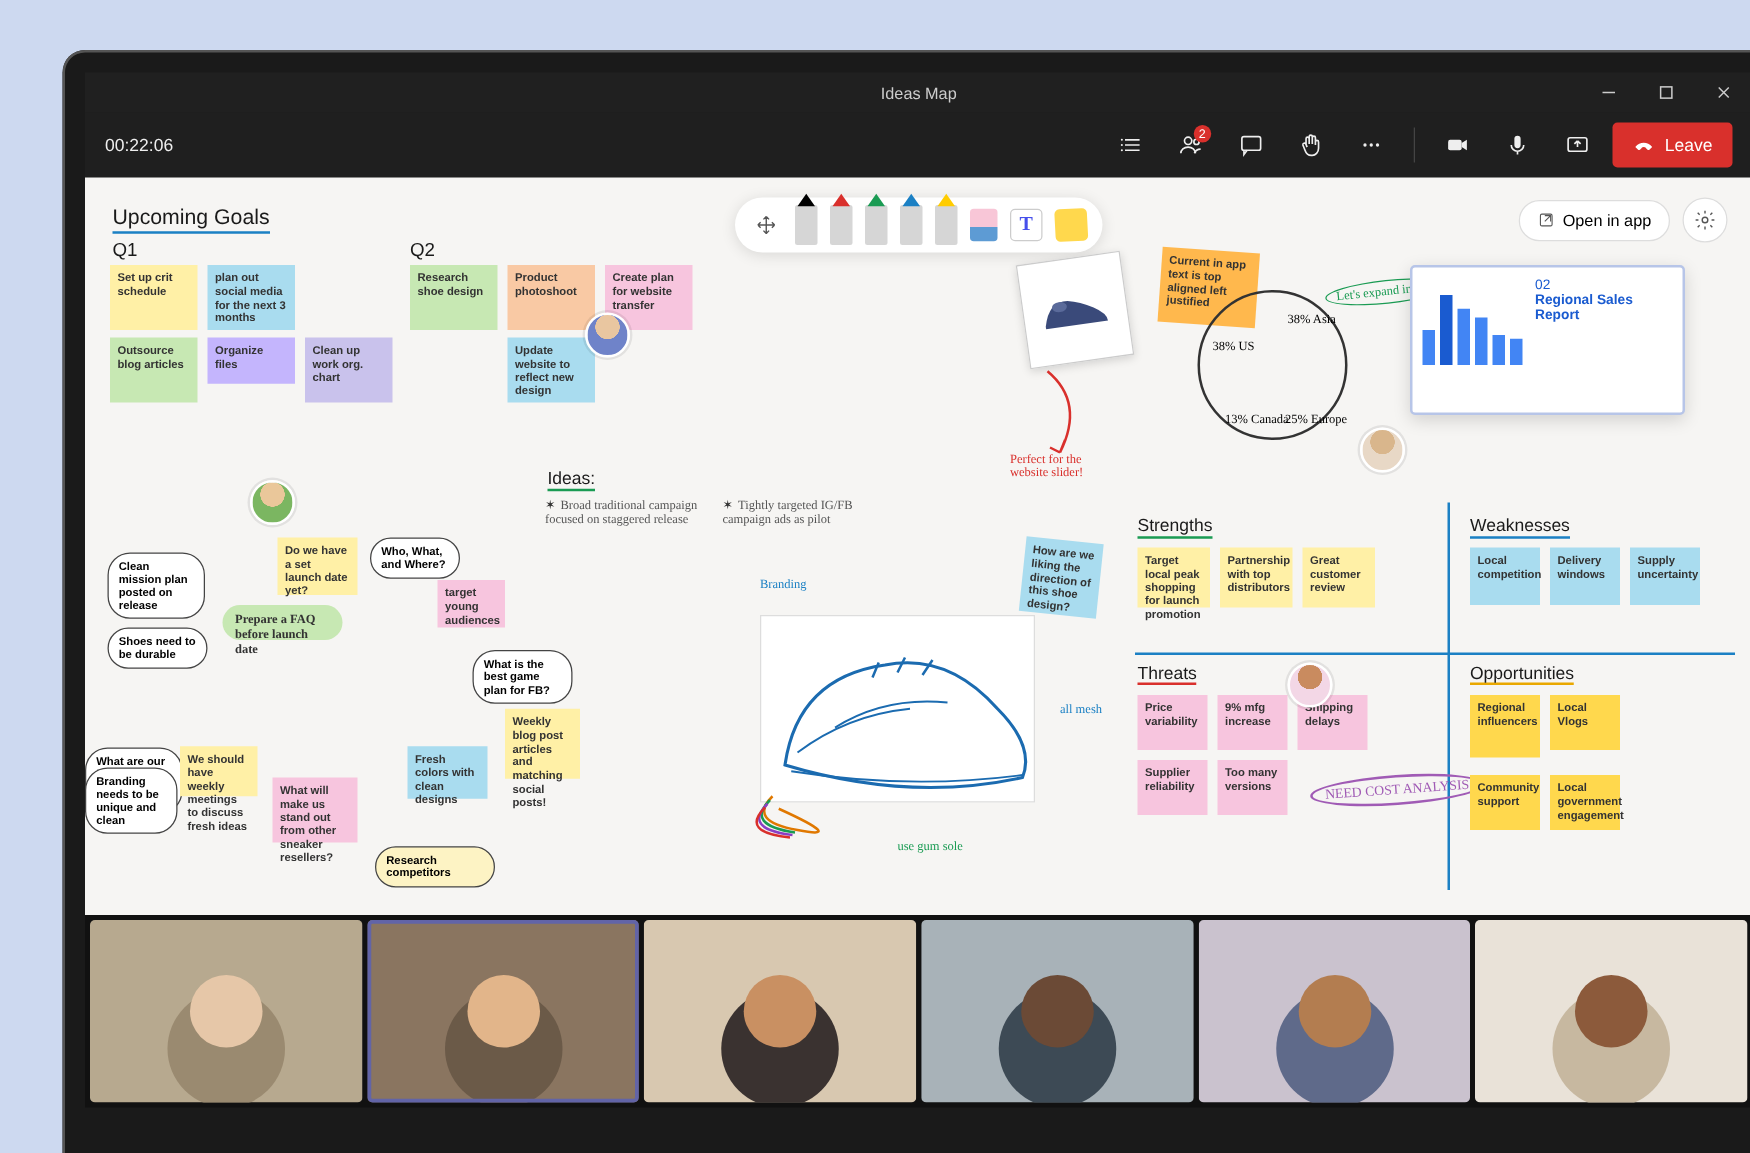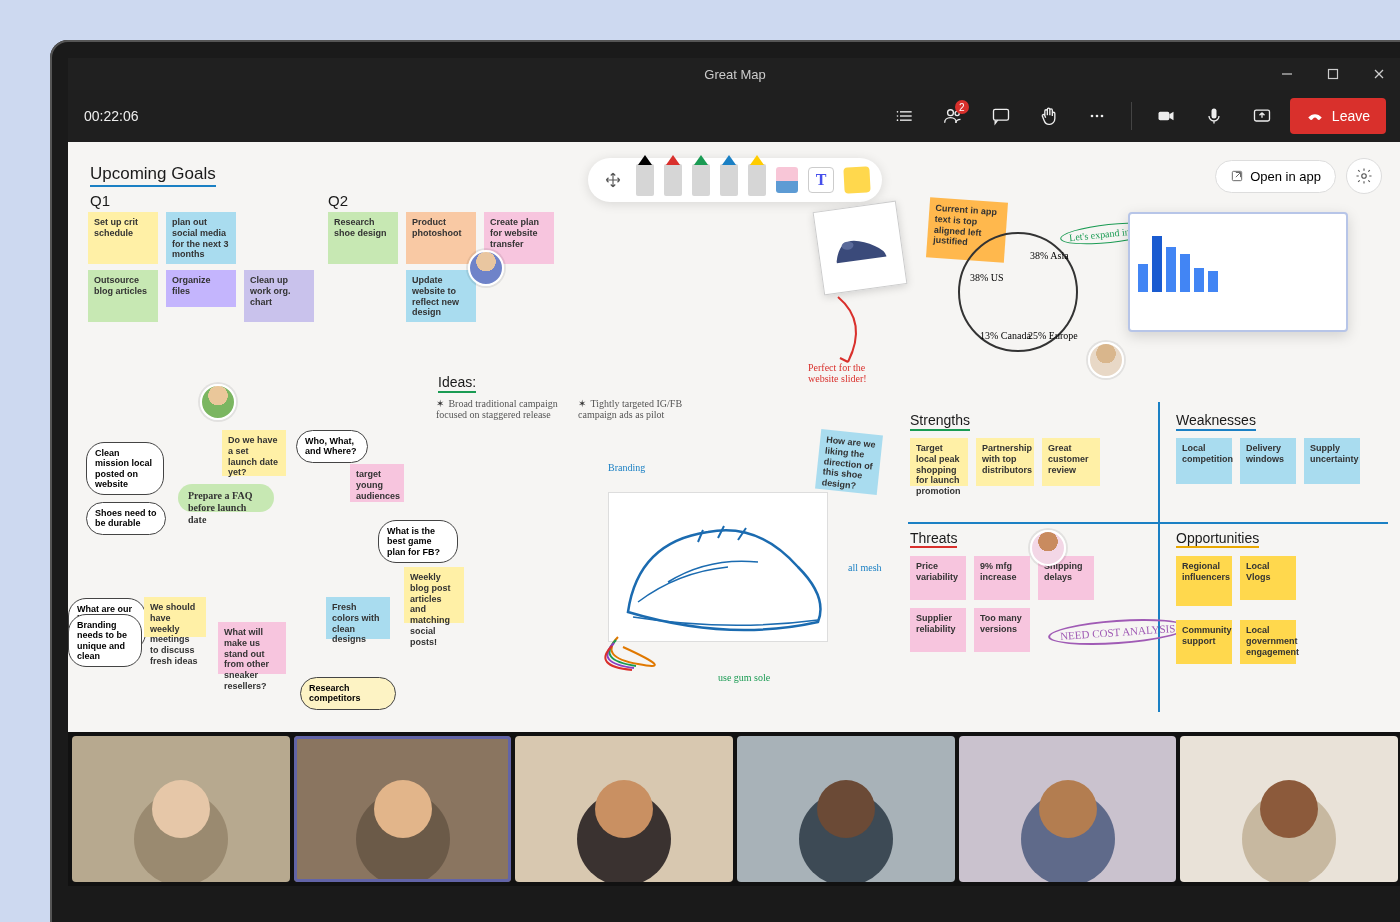--- a/index.html
+++ b/index.html
@@ -78,21 +78,21 @@
 .red-arrow svg path { stroke:#d9302c; stroke-width:2; fill:none; }
 
 .hand-small { position:absolute; font-family:"Segoe Script",cursive; font-size:10px; color:#555; }
 </style>
 </head>
 <body>
 
 <div class="device-frame">
 
   <div class="titlebar">
-    <span>Great Map</span>
+    <span>Ideas Map</span>
     <div class="win-controls">
       <div class="win-btn">
           <svg viewBox="0 0 12 12">
             <line x1="1" y1="6" x2="11" y2="6" stroke="#ccc" stroke-width="1.2"></line>
           </svg>
         </div>
       <div class="win-btn">
           <svg viewBox="0 0 12 12">
             <rect x="1.5" y="1.5" width="9" height="9" fill="none" stroke="#ccc" stroke-width="1.2"></rect>
           </svg>
@@ -259,30 +259,34 @@
 
     <div class="card-slide" style="top:70px; left:1060px; width:220px; height:120px;">
       <div class="mini-bars">
         <div class="mini-bar" style="height:40%"></div>
         <div class="mini-bar" style="height:80%; background:#1a5bd0"></div>
         <div class="mini-bar" style="height:65%"></div>
         <div class="mini-bar" style="height:55%"></div>
         <div class="mini-bar" style="height:35%"></div>
         <div class="mini-bar" style="height:30%"></div>
       </div>
+      <div style="font-size:11px; color:#1a5bd0;">
+        <div>02</div>
+        <div style="font-weight:600;">Regional Sales Report</div>
+      </div>
     </div>
 
     <div class="hand-label underline-green" style="top:232px; left:370px; font-size:14px;">Ideas:</div>
     <div class="hand-small" style="top:256px; left:368px; width:140px;"><span class="ideas-star">✶</span><span>Broad traditional campaign focused on staggered release</span></div>
     <div class="hand-small" style="top:256px; left:510px; width:140px;"><span class="ideas-star">✶</span><span>Tightly targeted IG/FB campaign ads as pilot</span></div>
 
     <div class="note" style="top:290px; left:750px; width:62px; height:60px; background:#a9dcef; transform:rotate(6deg);">How are we liking the direction of this shoe design?</div>
 
     <div class="avatar" style="top:242px; left:132px; background:radial-gradient(circle at 50% 30%, #eac79a 35%, #7bb661 36%);"></div>
-    <div class="bubble" style="top:300px; left:18px; width:78px;">Clean mission local posted on website</div>
+    <div class="bubble" style="top:300px; left:18px; width:78px;">Clean mission plan posted on release</div>
     <div class="note" style="top:288px; left:154px; width:64px; height:46px; background:#fff0a6;">Do we have a set launch date yet?</div>
     <div class="bubble" style="top:288px; left:228px; width:72px;">Who, What, and Where?</div>
     <div class="note" style="top:322px; left:282px; width:54px; height:38px; background:#f7c5de;">target young audiences</div>
     <div class="note" style="top:342px; left:110px; width:96px; height:28px; background:#c7e8b3; border-radius:14px; font-family:'Segoe Script',cursive; font-size:10px; padding:6px 10px;">Prepare a FAQ before launch date</div>
     <div class="bubble" style="top:360px; left:18px; width:80px;">Shoes need to be durable</div>
     <div class="bubble" style="top:378px; left:310px; width:80px;">What is the best game plan for FB?</div>
     <div class="bubble" style="top:412px; left:0px; width:78px;margin-top:44px;">What are our international shipping capabilities?</div>
     <div class="note" style="top:455px; left:76px; width:62px; height:40px; background:#fff0a6;">We should have weekly meetings to discuss fresh ideas</div>
     <div class="note" style="top:480px; left:150px; width:68px; height:52px; background:#f7c5de;">What will make us stand out from other sneaker resellers?</div>
     <div class="note" style="top:455px; left:258px; width:64px; height:42px; background:#a9dcef;">Fresh colors with clean designs</div>

